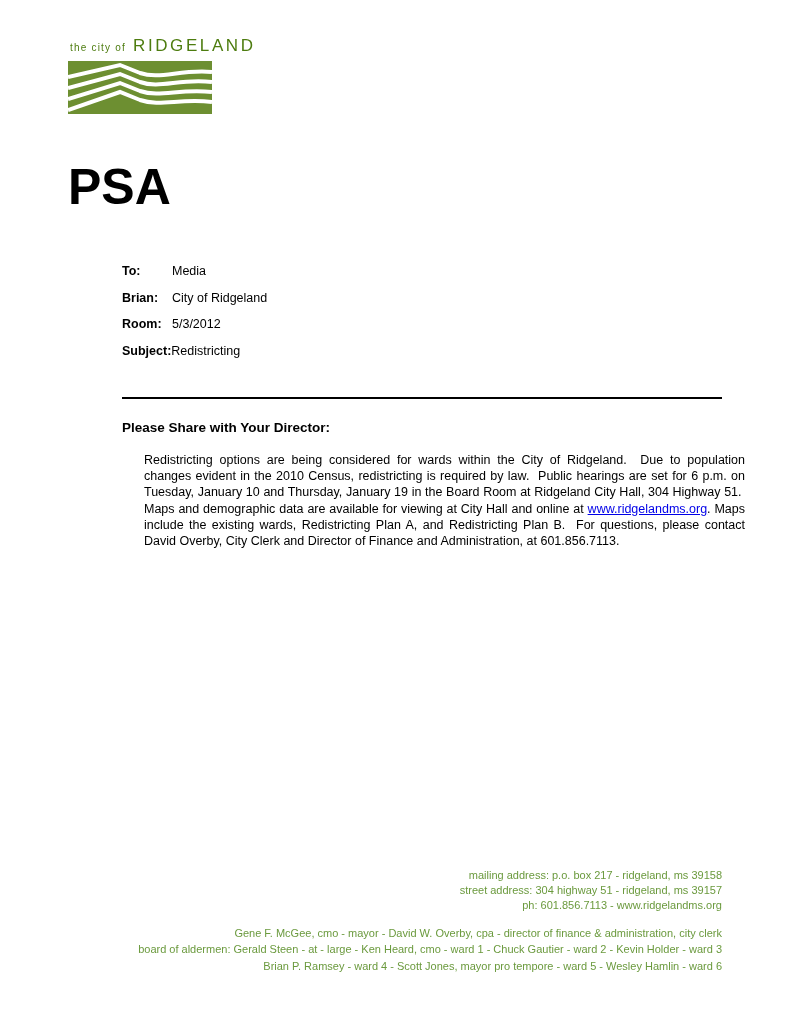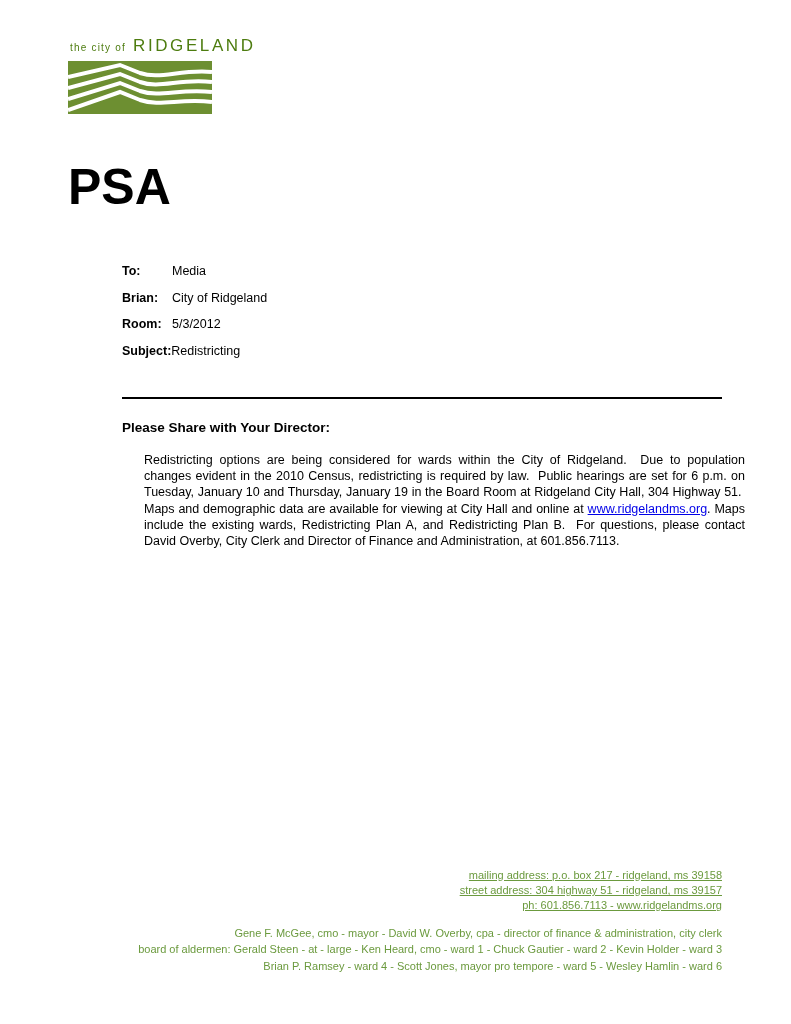--- a/index.html
+++ b/index.html
@@ -41,21 +41,21 @@
     position: absolute; left: 106px; top: 452px; width: 601px;
     font-size: 12.5px; line-height: 16.2px; text-align: justify; margin-left: 38px;
   }
   .weblink { color: #0000e8; text-decoration: underline; cursor: pointer; }
 
   
   .footer {
     position: absolute; right: 69px; top: 868px; left: 69px;
     text-align: right; color: #6b9a3e; font-size: 11px;
   }
-  .footer-address div { line-height: 15px; text-decoration: underline; }
+  .footer-address div { line-height: 15px; }
   .footer-officials { margin-top: 13px; line-height: 15px; }
   .footer-aldermen { line-height: 16.5px; }
 </style>
 </head>
 <body>
 
 <div class="page">
 
   <div class="logo">
     <div class="logo-text">

